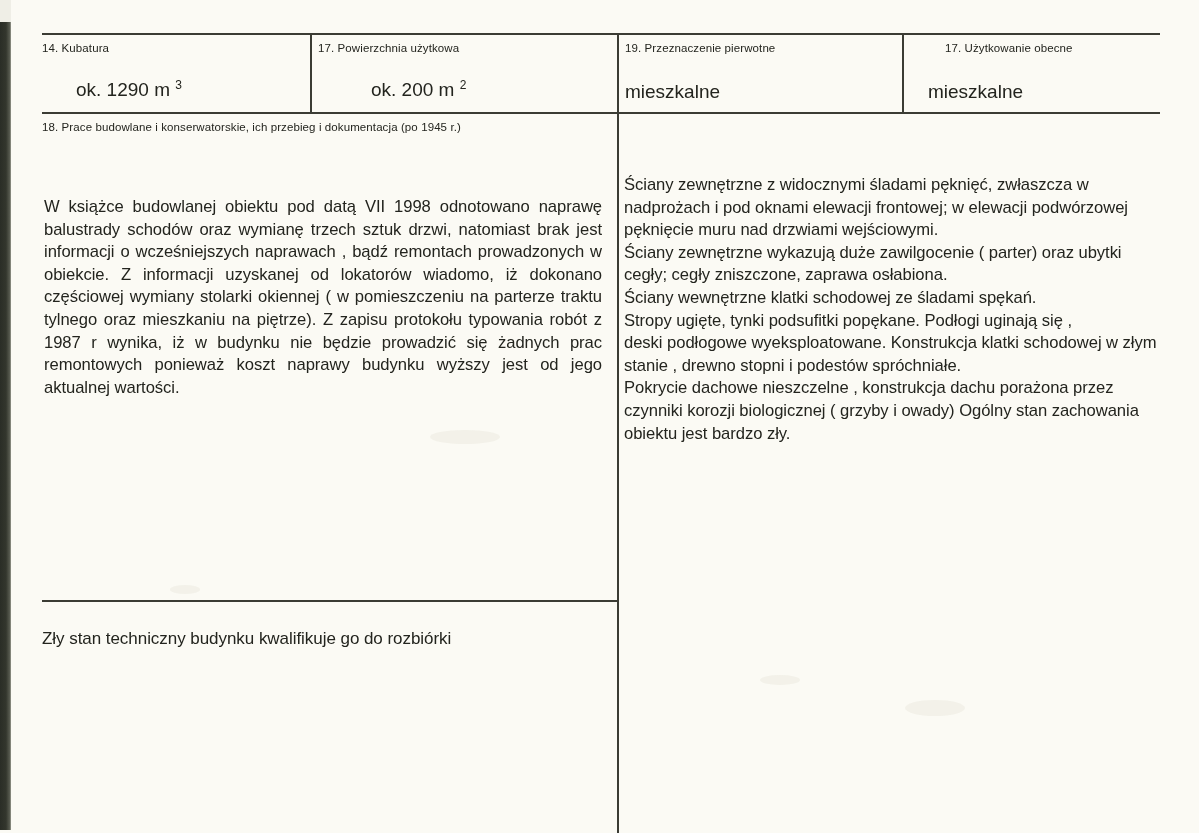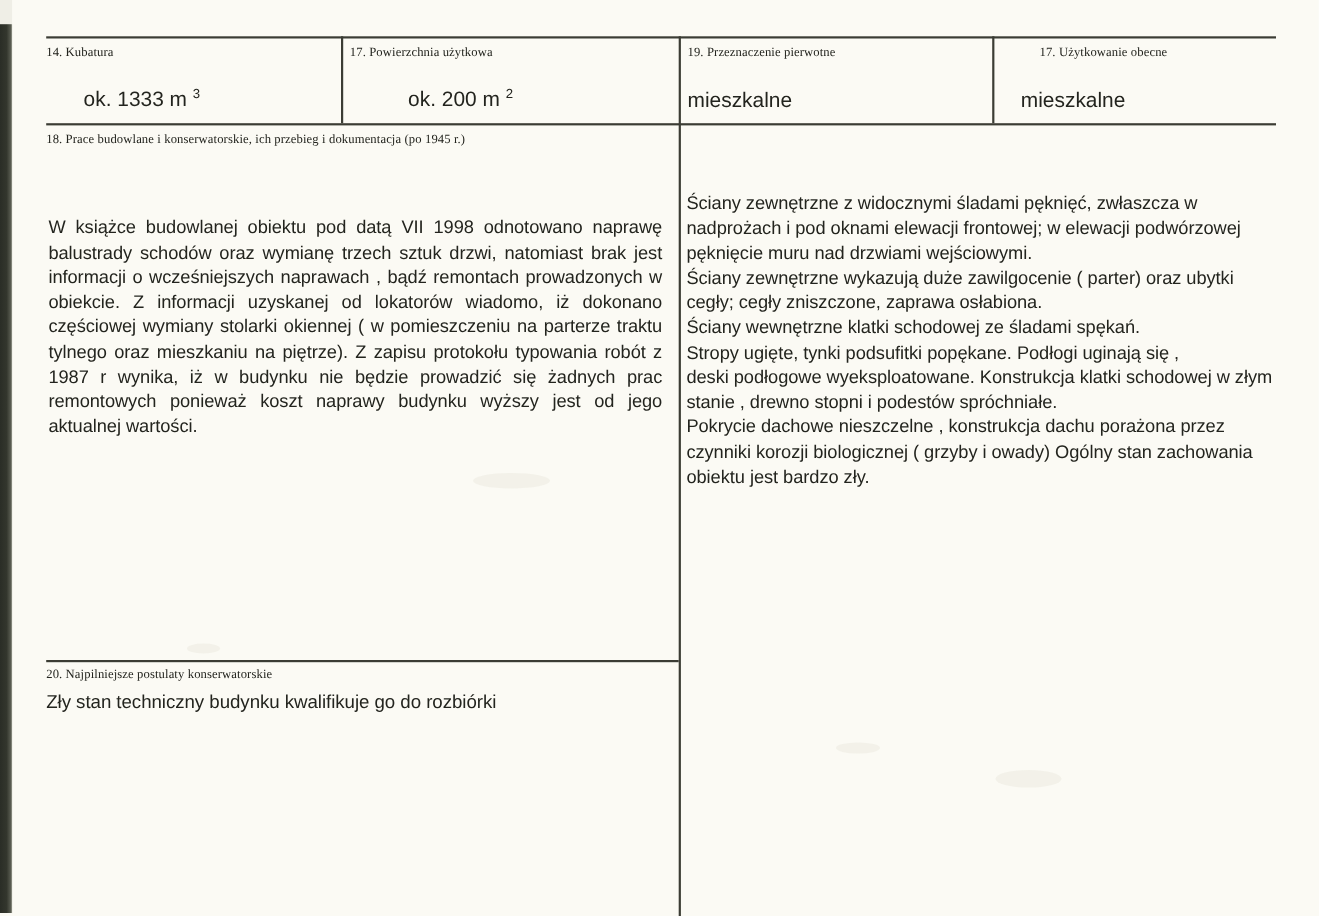--- a/index.html
+++ b/index.html
@@ -50,21 +50,21 @@
   }
   .vrule {
     position: absolute;
     width: 2px;
     background: #3b3c34;
   }
 
   
   .caption {
     position: absolute;
-    font-family: Liberation Serif, serif;
+    font-family: Liberation Sans, sans-serif;
     font-size: 11.5px;
     line-height: 14px;
     color: #23241e;
     letter-spacing: .1px;
     white-space: pre-line;
   }
 
   
   .value {
     position: absolute;
@@ -109,21 +109,21 @@
 
   <div class="hrule" style="left:42px;top:600px;width:575px;"></div>
 
   <div class="vrule" style="left:310px;top:33px;height:79px;"></div>
   <div class="vrule" style="left:902px;top:33px;height:79px;"></div>
 
   <div class="vrule" style="left:617px;top:33px;height:800px;"></div>
 
   <div class="caption" style="left:42px;top:41px;width:250px;">14. Kubatura</div>
   <div class="value" style="left:76px;top:78px;">
-    <span>ok. 1333 m </span><sup>3</sup>
+    <span>ok. 1290 m </span><sup>3</sup>
   </div>
 
   <div class="caption" style="left:318px;top:41px;width:280px;">17. Powierzchnia użytkowa</div>
   <div class="value" style="left:371px;top:78px;">
     <span>ok. 200 m </span><sup>2</sup>
   </div>
 
   <div class="caption" style="left:625px;top:41px;width:270px;">19. Przeznaczenie pierwotne</div>
   <div class="value" style="left:625px;top:81px;">mieszkalne</div>
 
@@ -133,16 +133,15 @@
   <div class="caption" style="left:42px;top:120px;width:560px;">18. Prace budowlane i konserwatorskie, ich przebieg i dokumentacja (po 1945 r.)</div>
   <div class="body-text" id="field18-body" style="left:44px;top:155px;width:558px;">  W książce budowlanej obiektu pod datą VII 1998  odnotowano naprawę balustrady schodów oraz wymianę  trzech sztuk drzwi, natomiast brak jest  informacji o wcześniejszych naprawach , bądź remontach prowadzonych w obiekcie. Z informacji uzyskanej od lokatorów wiadomo, iż dokonano częściowej wymiany stolarki okiennej ( w  pomieszczeniu na parterze traktu tylnego oraz mieszkaniu na piętrze). Z zapisu protokołu typowania robót  z 1987 r  wynika, iż w budynku nie będzie prowadzić się żadnych prac remontowych  ponieważ koszt  naprawy  budynku wyższy jest od jego  aktualnej wartości.</div>
 
   <div class="body-text" id="field19-body" style="left:624px;top:174px;width:540px;">Ściany  zewnętrzne  z widocznymi śladami pęknięć, zwłaszcza w nadprożach  i pod oknami elewacji frontowej; w elewacji podwórzowej pęknięcie  muru nad  drzwiami wejściowymi.
 Ściany  zewnętrzne   wykazują  duże zawilgocenie ( parter) oraz   ubytki cegły;  cegły zniszczone, zaprawa osłabiona.
 Ściany wewnętrzne klatki schodowej ze śladami spękań.
 Stropy ugięte, tynki podsufitki  popękane. Podłogi uginają się ,
 deski podłogowe wyeksploatowane.  Konstrukcja klatki schodowej w złym stanie , drewno stopni i podestów  spróchniałe.
 Pokrycie dachowe nieszczelne , konstrukcja dachu  porażona przez czynniki korozji biologicznej  ( grzyby i owady) Ogólny stan zachowania obiektu jest bardzo zły.</div>
 
-  <div class="caption" style="left:42px;top:606px;width:400px;">20. Najpilniejsze postulaty konserwatorskie</div>
   <div class="body-text" id="field20-body" style="left:42px;top:628px;width:560px;">Zły stan techniczny budynku kwalifikuje go do rozbiórki</div>
 
 </div>
 
 </body></html>

